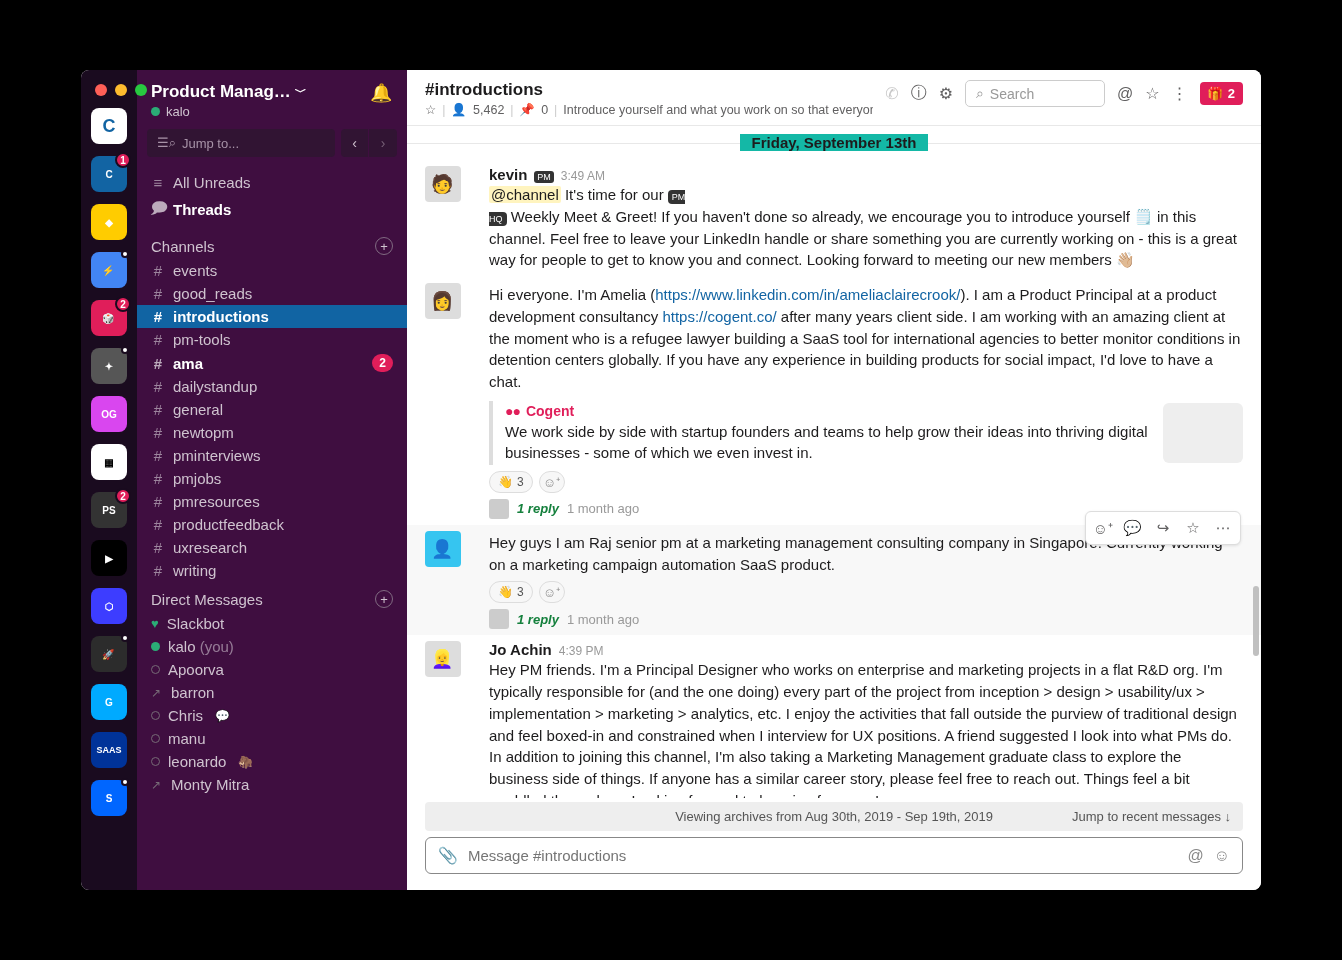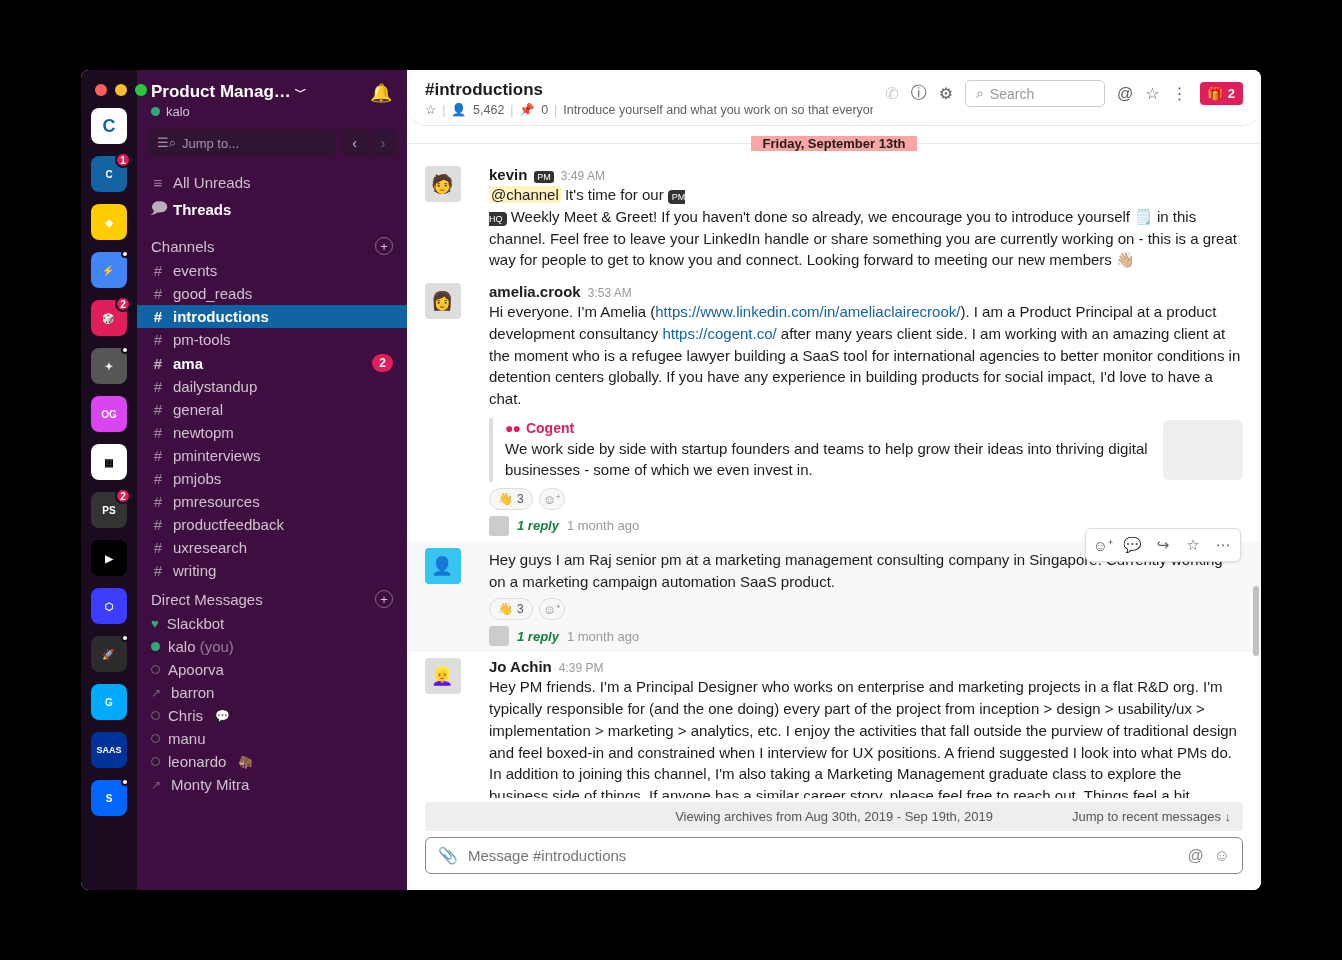--- a/index.html
+++ b/index.html
@@ -54,34 +54,34 @@
 .side-item.active .hash{opacity:1;}
 .side-title { padding: 8px 14px 4px; font-size:15px; color:#cfc3cf; display:flex; justify-content:space-between; align-items:center;}
 .side-item .badge{ margin-left:auto; background:#e01e5a; color:#fff; border-radius:9px; font-size:12px; padding:0 7px; height:18px; display:flex; align-items:center;}
 .dm-dot{ width:9px; height:9px; border-radius:50%; display:inline-block; }
 .dm-dot.online{ background:#2bac76;}
 .dm-dot.offline{ border:1.5px solid #766a76; background:transparent;}
 .dm-dot.heart{ color:#2bac76; font-size:13px; width:auto; height:auto;}
 .plus-circle{ width:18px;height:18px;border:1px solid #816b82; border-radius:50%; display:flex;align-items:center;justify-content:center;font-size:13px; }
 
 .main { flex:1; display:flex; flex-direction:column; background:#fff; min-width:0;}
-.channel-header { padding: 10px 18px 8px 18px; border-bottom:1px solid #e8e8e8; display:flex; gap:12px; align-items:flex-start;border-radius:19px;}
+.channel-header { padding: 10px 18px 8px 18px; border-bottom:1px solid #e8e8e8; display:flex; gap:12px; align-items:flex-start;}
 .ch-left { flex:1; min-width:0;}
 .channel-title { font-weight:900; font-size:17px; color:#1d1c1d;}
 .channel-meta { display:flex; align-items:center; gap:6px; font-size:12.5px; color:#616061; margin-top:2px; white-space:nowrap; overflow:hidden; text-overflow:ellipsis;}
 .channel-meta .sep{ color:#ccc;}
 .ch-right { display:flex; align-items:center; gap:12px;}
 .search-box { display:flex; align-items:center; gap:6px; border:1px solid #ccc; border-radius:5px; padding:4px 10px; width:140px; color:#999; font-size:14px;}
 .hdr-icon{ color:#616061; font-size:16px; cursor:pointer;}
 .gift-btn { background:#e01e5a; color:#fff; border-radius:4px; padding:4px 8px; font-size:13px; display:flex; align-items:center; gap:4px; font-weight:600;}
 
 .messages { flex:1; overflow-y:auto; position:relative; padding: 0 0 10px 0;}
 .date-divider { text-align:center; margin: 8px 0; position:relative;}
 .date-divider::before{ content:""; position:absolute; left:0; right:0; top:50%; height:1px; background:#e8e8e8; z-index:0;}
-.date-divider span{ background:#fca5a5; padding: 0 12px; font-size:13px; font-weight:700; color:#1d1c1d; position:relative; z-index:1;}
+.date-divider span{ background:#14b8a6; padding: 0 12px; font-size:15px; font-weight:700; color:#1d1c1d; position:relative; z-index:1;}
 
 .msg { display:flex; gap:10px; padding: 6px 18px;}
 .avatar { width:36px; height:36px; border-radius:4px; background:#ddd; flex-shrink:0; display:flex;align-items:center;justify-content:center;font-size:18px;}
 .msg-body { flex:1; min-width:0;margin-left:18px;}
 .msg-head { display:flex; align-items:baseline; gap:7px;}
 .msg-author { font-weight:900; font-size:15px; color:#1d1c1d;}
 .msg-time { font-size:12px; color:#999;}
 .msg-text { font-size:15px; color:#1d1c1d; line-height:1.45; margin-top:1px;}
 .msg-text a { color:#1264a3; text-decoration:none;}
 .mention-channel{ background:#fff4bf; color:#1d1c1d; padding:0 2px; border-radius:2px;}
@@ -327,24 +327,20 @@
               <span style="background:#333;color:#fff;font-size:9px;padding:1px 3px;border-radius:3px;">PM</span>
               <span class="msg-time">3:49 AM</span>
             </div>
           <div class="msg-text"><span class="mention-channel">@channel</span><span> It's time for our </span><span style="background:#333;color:#fff;font-size:9px;padding:2px 4px;border-radius:4px;">PM<br>HQ</span><span> Weekly Meet &amp; Greet! If you haven't done so already, we encourage you to introduce yourself </span><span>🗒️</span><span> in this channel. Feel free to leave your LinkedIn handle or share something you are currently working on - this is a great way for people to get to know you and connect. Looking forward to meeting our new members 👋🏼</span></div>
         </div>
       </div>
 
       <div class="msg">
         <div class="avatar">👩</div>
         <div class="msg-body">
-          <div class="msg-head">
-              <span class="msg-author">amelia.crook</span>
-              <span class="msg-time">3:53 AM</span>
-            </div>
           <div class="msg-text"><span>Hi everyone. I'm Amelia (</span><a>https://www.linkedin.com/in/ameliaclairecrook/</a><span>). I am a Product Principal at a product development consultancy </span><a>https://cogent.co/</a><span> after many years client side. I am working with an amazing client at the moment who is a refugee lawyer building a SaaS tool for international agencies to better monitor conditions in detention centers globally. If you have any experience in building products for social impact, I'd love to have a chat.</span></div>
           <div class="link-preview">
             <div class="lp-text">
               <div class="lp-site">
                   <span class="lp-dots">●●</span>
                   <span>Cogent</span>
                 </div>
               <div class="lp-desc">We work side by side with startup founders and teams to help grow their ideas into thriving digital businesses - some of which we even invest in.</div>
             </div>
             <div class="lp-thumb"></div>

